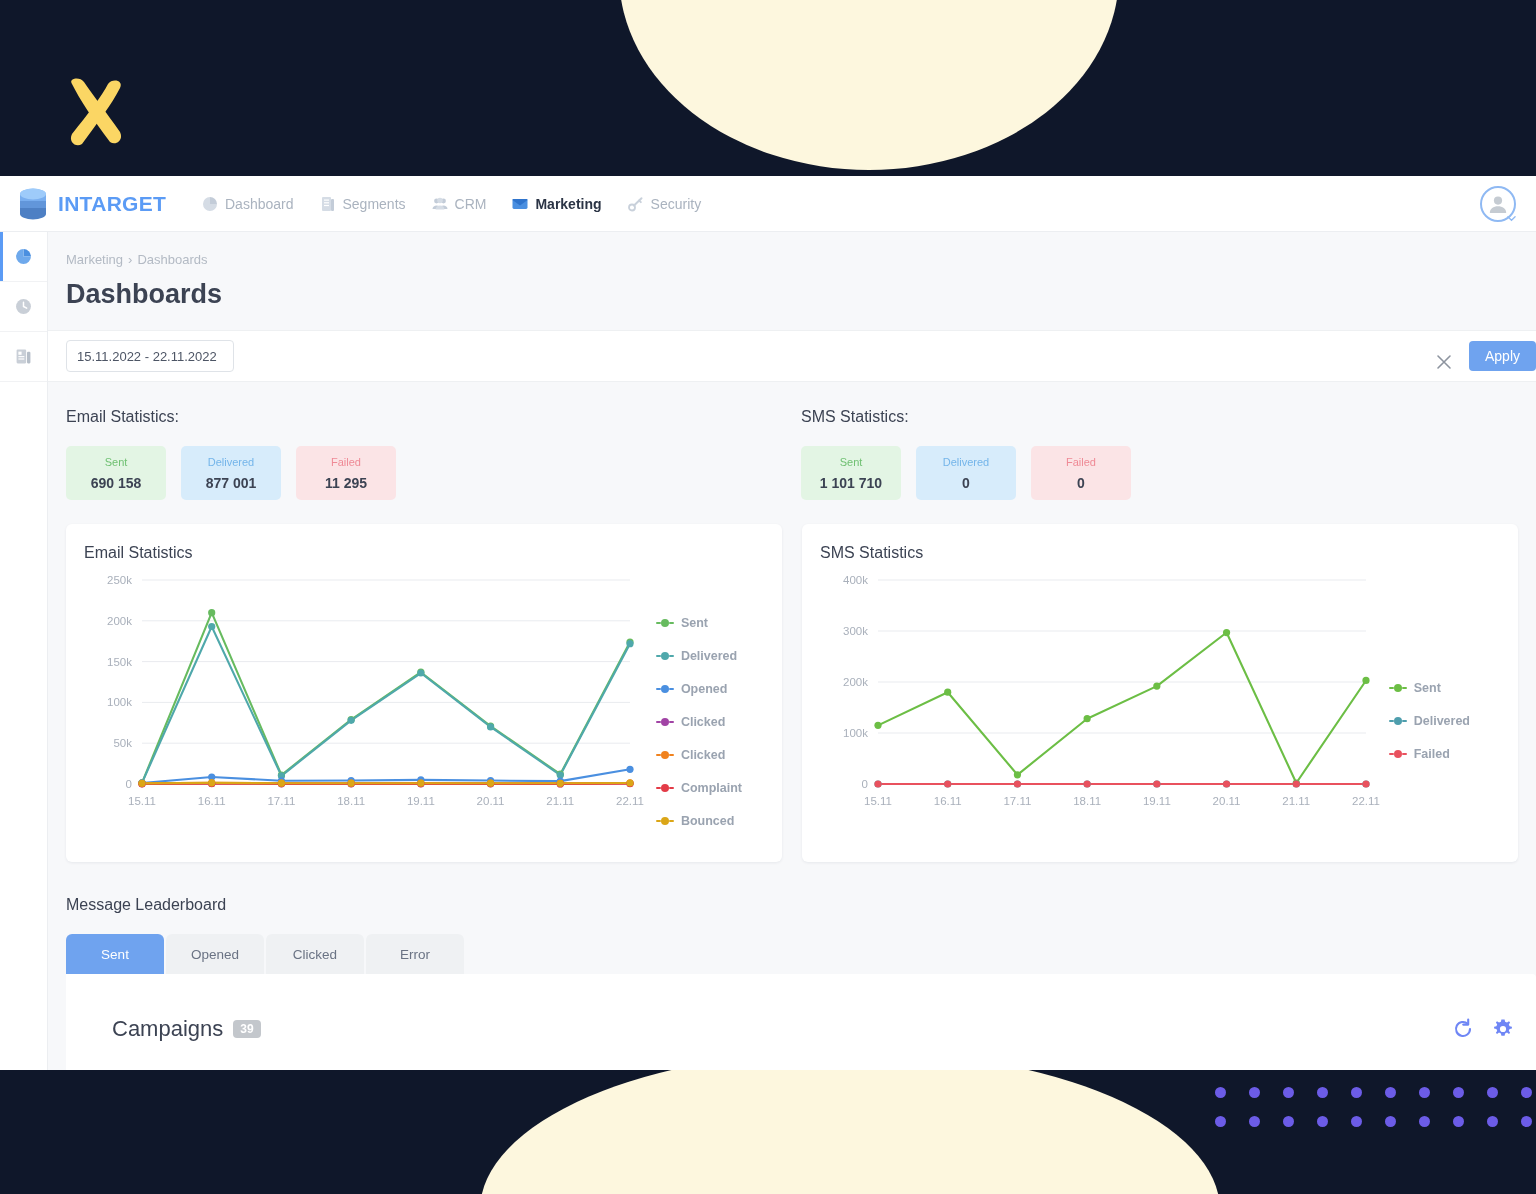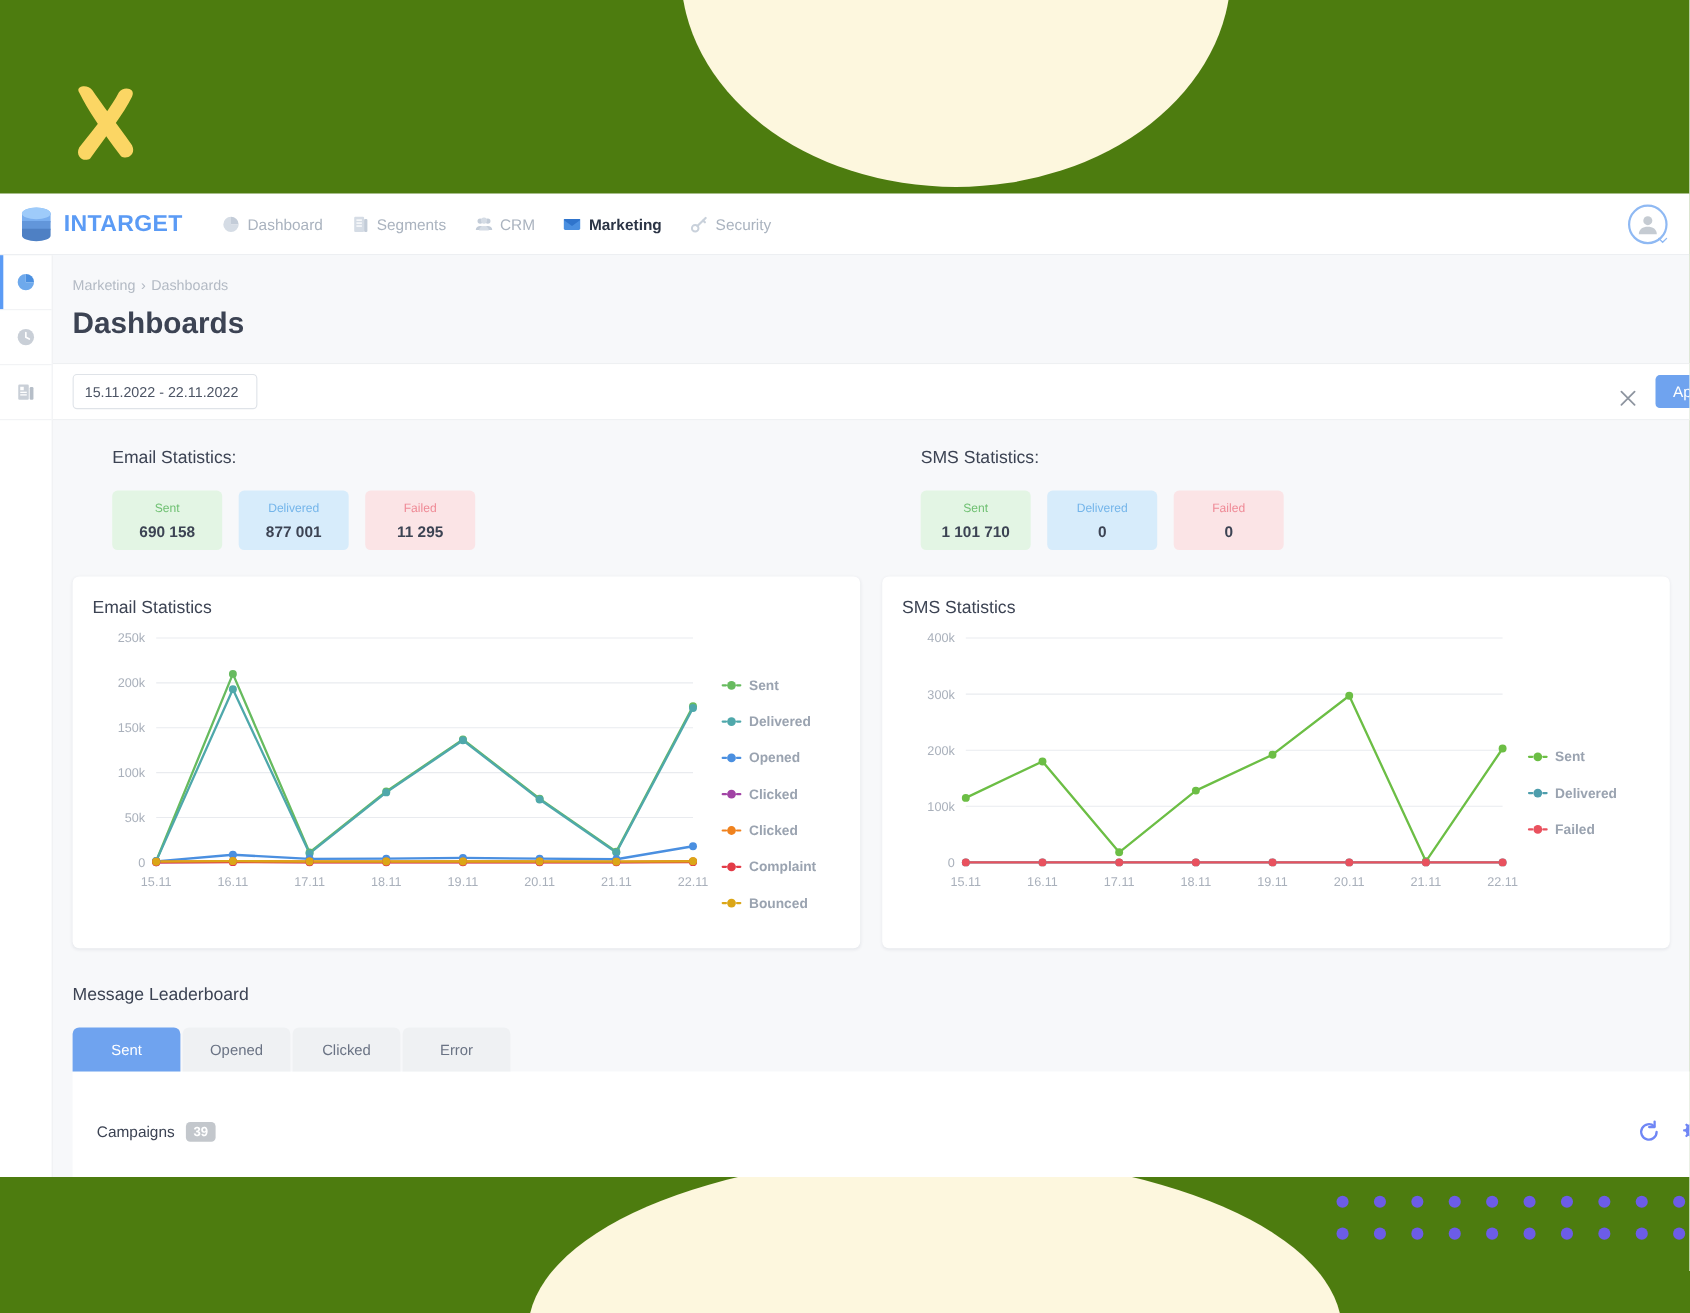--- a/index.html
+++ b/index.html
@@ -2,21 +2,21 @@
 <html><head>
 <meta charset="utf-8">
 <style>
   * { box-sizing: border-box; margin: 0; padding: 0; }
   html, body {
     width: 1536px; height: 1194px;
     font-family: "Liberation Sans", sans-serif;
     background: #ffffff;
     overflow: hidden;
   }
-  .page { position: relative; width: 1536px; height: 1194px; background:#4d7c0f; }
+  .page { position: relative; width: 1536px; height: 1194px; background:#0f172a; }
 
   
   .deco { position: absolute; pointer-events: none; }
   .deco-circle-top {
     left: 619px; top: -345px; width: 500px; height: 515px;
     background: #fdf7de; border-radius: 50% 50% 50% 50% / 62% 62% 38% 38%;
   }
   .deco-circle-bottom {
     left: 480px; top: 1050px; width: 740px; height: 320px;
     background: #fdf7de; border-radius: 50%;
@@ -107,21 +107,21 @@
   .filter-right { margin-left: auto; display: flex; align-items: flex-end; gap: 16px; }
   .clear-x { width: 18px; height: 18px; cursor: pointer; }
   .apply-btn {
     background: #6fa3ef; color: #fff; border: none; border-radius: 4px;
     height: 30px; padding: 0 16px; font-size: 14px; cursor: pointer;
     font-family: "Liberation Sans", sans-serif;
   }
 
   
   .stats-area { padding: 26px 18px 0 18px; display: flex; gap: 0; }
-  .stats-col { width: 735px; margin-left: 36px; }
+  .stats-col { width: 735px; }
   .stats-col.right { margin-left: 0; }
   .stats-title { font-size: 16px; color: #3c4353; margin-bottom: 20px; }
   .cards { display: flex; gap: 15px; }
   .card {
     width: 100px; height: 54px; border-radius: 5px;
     display: flex; flex-direction: column; align-items: center; justify-content: center; gap: 7px;
   }
   .card-label { font-size: 11px; }
   .card-value { font-size: 14px; font-weight: bold; color: #3c4353; }
   .c-sent { background: #e3f5e4; } .c-sent .card-label { color: #6fc072; }
@@ -160,21 +160,21 @@
     height: 40px; min-width: 98px; display: flex; align-items: center; justify-content: center;
     font-size: 13.5px; color: #6a7384; background: #eff1f3;
     border-radius: 6px 6px 0 0; margin-right: 2px; cursor: pointer;
   }
   .tab.active { background: #6fa3ef; color: #fff; }
   .lb-panel {
     background: #fff; height: 110px; border-radius: 0 4px 0 0;
     display: flex; align-items: center; padding: 0 22px;
   }
   .lb-head { display: flex; align-items: center; gap: 10px; }
-  .lb-head-label { font-size: 14px; color: #3c4353; }
+  .lb-head-label { font-size: 22px; color: #3c4353; margin-left: 24px; }
   .badge {
     background: #c3c7cc; color: #fff; font-size: 12px; font-weight: bold;
     border-radius: 4px; padding: 2px 7px;
   }
   .lb-actions { margin-left: auto; display: flex; gap: 18px; align-items: center; }
   .act-ico { width: 22px; height: 22px; cursor: pointer; }
 </style>
 </head>
 <body>
 

